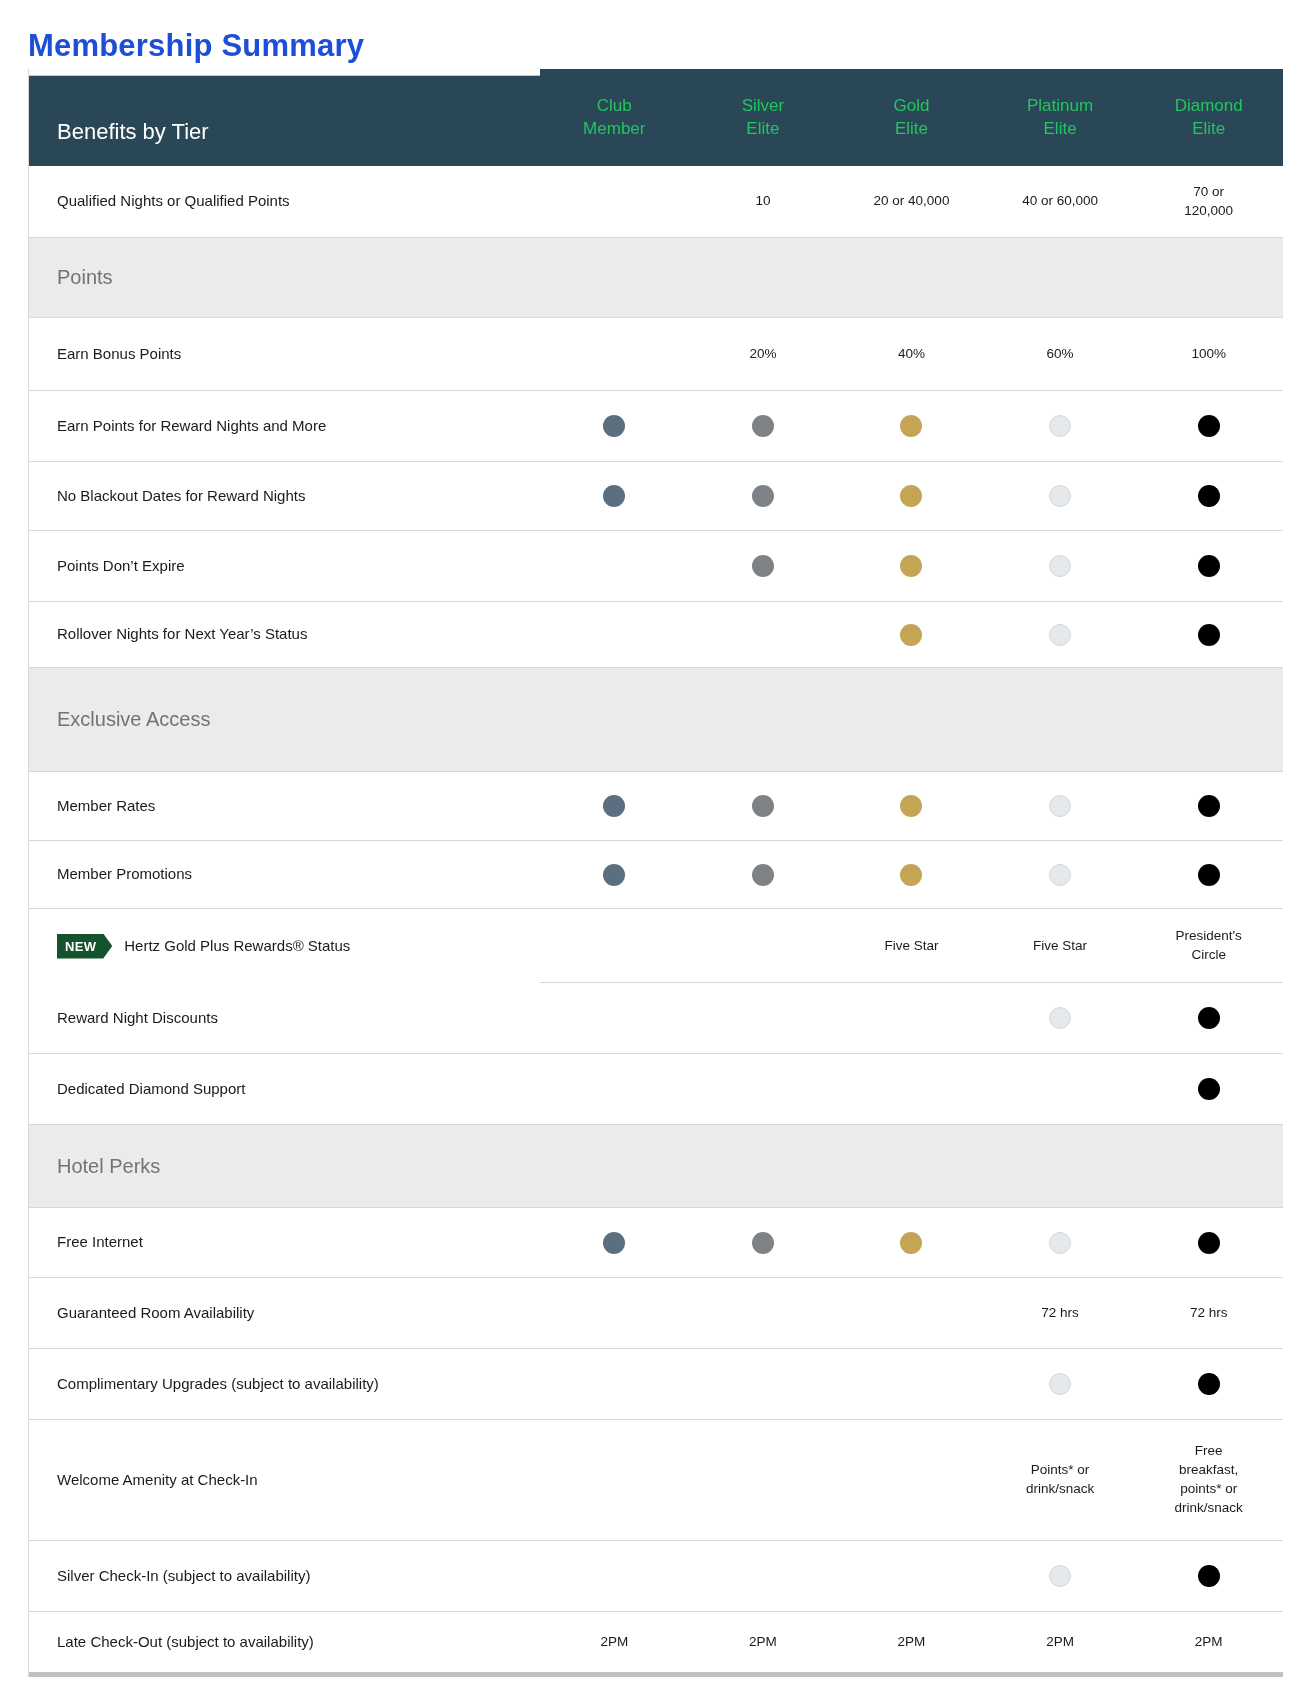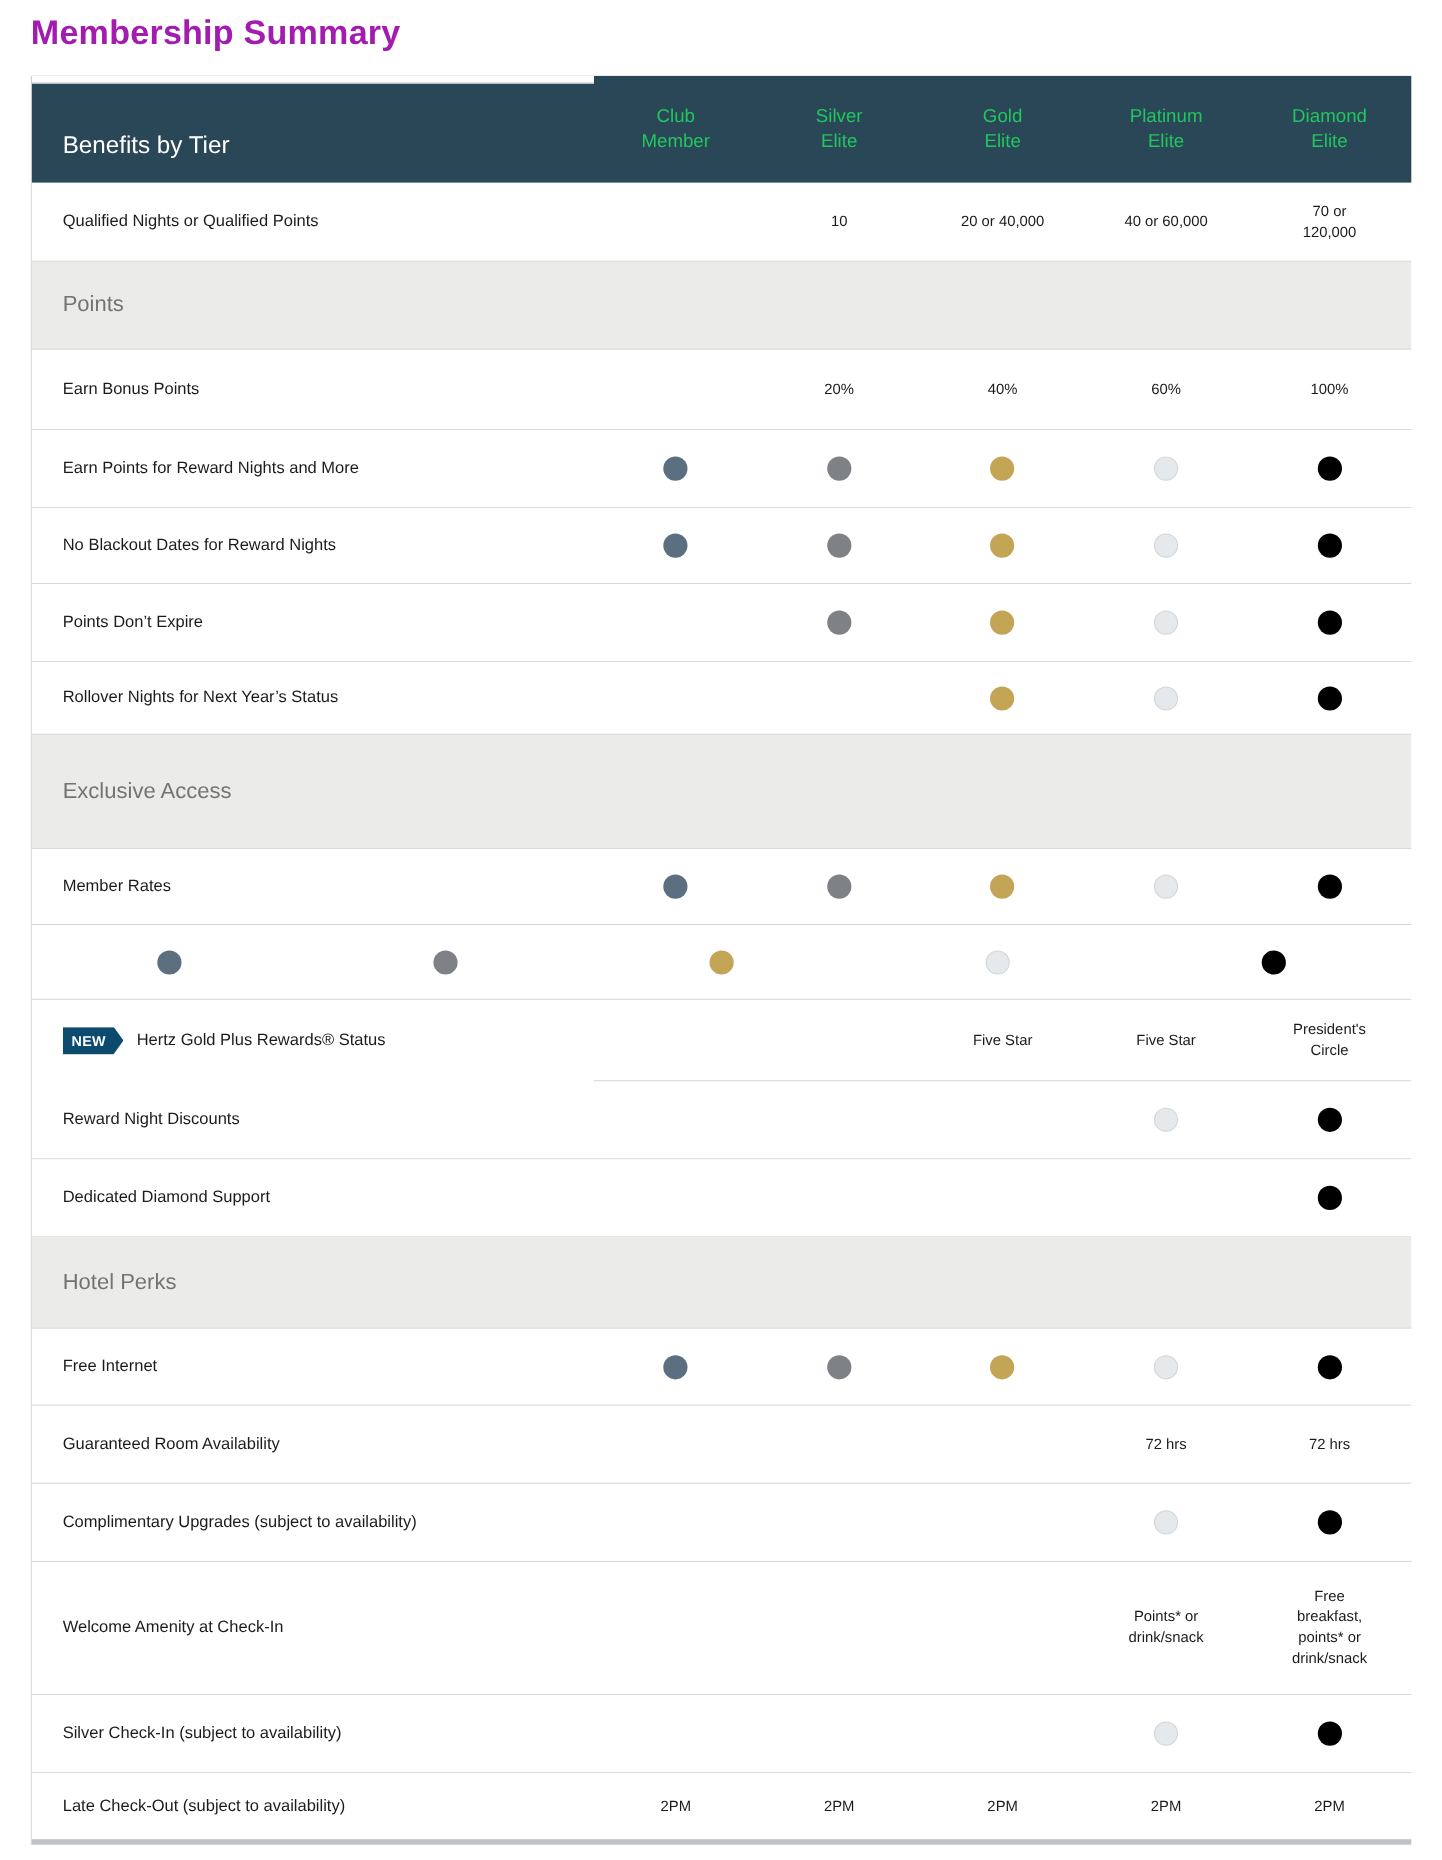--- a/index.html
+++ b/index.html
@@ -4,22 +4,22 @@
 <style>
   * { margin:0; padding:0; box-sizing:border-box; }
   html,body { background:#ffffff; }
   body {
     width:1311px; min-height:1691px;
     font-family:"Liberation Sans", sans-serif;
     color:#1b1b1b;
   }
   .page { padding:0 28px; }
   .page-title {
-    padding-top:12px; height:69px;
-    font-size:31px; font-weight:600; color:#a21caf;
+    padding-top:28px; height:69px;
+    font-size:31px; font-weight:600; color:#1d4ed8;
     letter-spacing:.2px;
   }
   .table {
     width:1255px; position:relative;
     border-left:1px solid #D8D8D8;
   }
   .row { display:flex; align-items:center; }
   .benefit { border-bottom:1px solid #D8D8D8; background:#fff; }
   .label {
     width:511px; flex:none;
@@ -61,21 +61,21 @@
   .dot-diamond  { background:#000000; }
   
   .hertz { border-bottom:none; position:relative; }
   .hertz::after {
     content:""; position:absolute; left:511px; right:0; bottom:0;
     border-bottom:1px solid #D8D8D8;
   }
   .label-hertz { display:flex; align-items:center; }
   .new-badge {
     display:inline-block; flex:none;
-    background:#0c4a6e; color:#ffffff;
+    background:#14532d; color:#ffffff;
     font-size:13px; font-weight:700; letter-spacing:.3px;
     line-height:25px; height:25px; padding:0 9px 0 8px;
     margin-right:12px;
     clip-path:polygon(0 0, calc(100% - 9px) 0, 100% 50%, calc(100% - 9px) 100%, 0 100%);
     padding-right:16px;
   }
   .table-scrollbar {
     height:5px; background:#BFC3C5; width:100%;
   }
 </style>
@@ -168,20 +168,21 @@
     <div class="row benefit" style="height:69px">
       <div class="label">Member Rates</div>
       <div class="cell"><span class="dot dot-club"></span></div>
       <div class="cell"><span class="dot dot-silver"></span></div>
       <div class="cell"><span class="dot dot-gold"></span></div>
       <div class="cell"><span class="dot dot-platinum"></span></div>
       <div class="cell"><span class="dot dot-diamond"></span></div>
     </div>
 
     <div class="row benefit" style="height:68px">
+      <div class="label">Member Promotions</div>
       <div class="cell"><span class="dot dot-club"></span></div>
       <div class="cell"><span class="dot dot-silver"></span></div>
       <div class="cell"><span class="dot dot-gold"></span></div>
       <div class="cell"><span class="dot dot-platinum"></span></div>
       <div class="cell"><span class="dot dot-diamond"></span></div>
     </div>
 
     <div class="row benefit hertz" style="height:74px">
       <div class="label label-hertz">
         <span class="new-badge">NEW</span>

